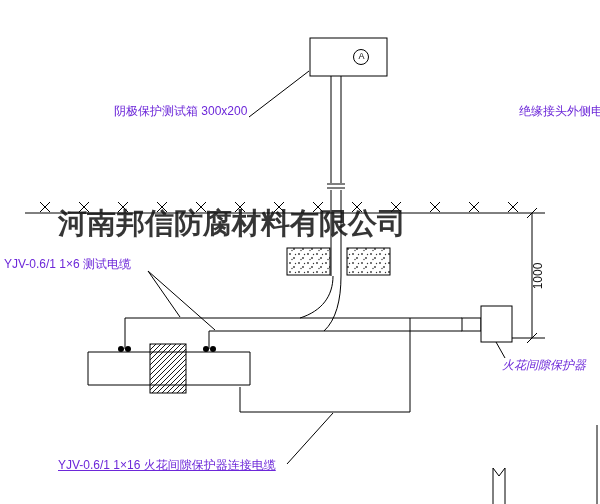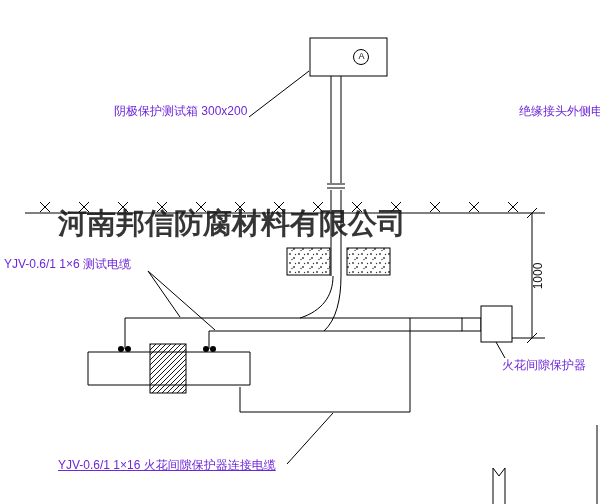--- a/index.html
+++ b/index.html
@@ -141,21 +141,21 @@
       <path d="M597,425 V504"></path>
     </g>
   </svg>
 
   <div class="lbl" style="left:114px; top:104px;">阴极保护测试箱 300x200</div>
 
   <div class="lbl" style="left:519px; top:104px;">绝缘接头外侧电缆</div>
 
   <div class="lbl" style="left:4px; top:257px;">YJV-0.6/1  1×6   测试电缆</div>
 
-  <div class="lbl" style="left:502px; top:358px;">火花间隙保护器</div>
+  <div class="lbl" style="left:502px; top:358px;font-style:italic;">火花间隙保护器</div>
 
   <div class="lbl" style="left:58px; top:458px;text-decoration:underline;">YJV-0.6/1  1×16   火花间隙保护器连接电缆</div>
 
   <div class="lbl-dim">1000</div>
 
   <div class="lbl-meter">A</div>
 
   <div id="watermark">河南邦信防腐材料有限公司</div>
 
 </div>

